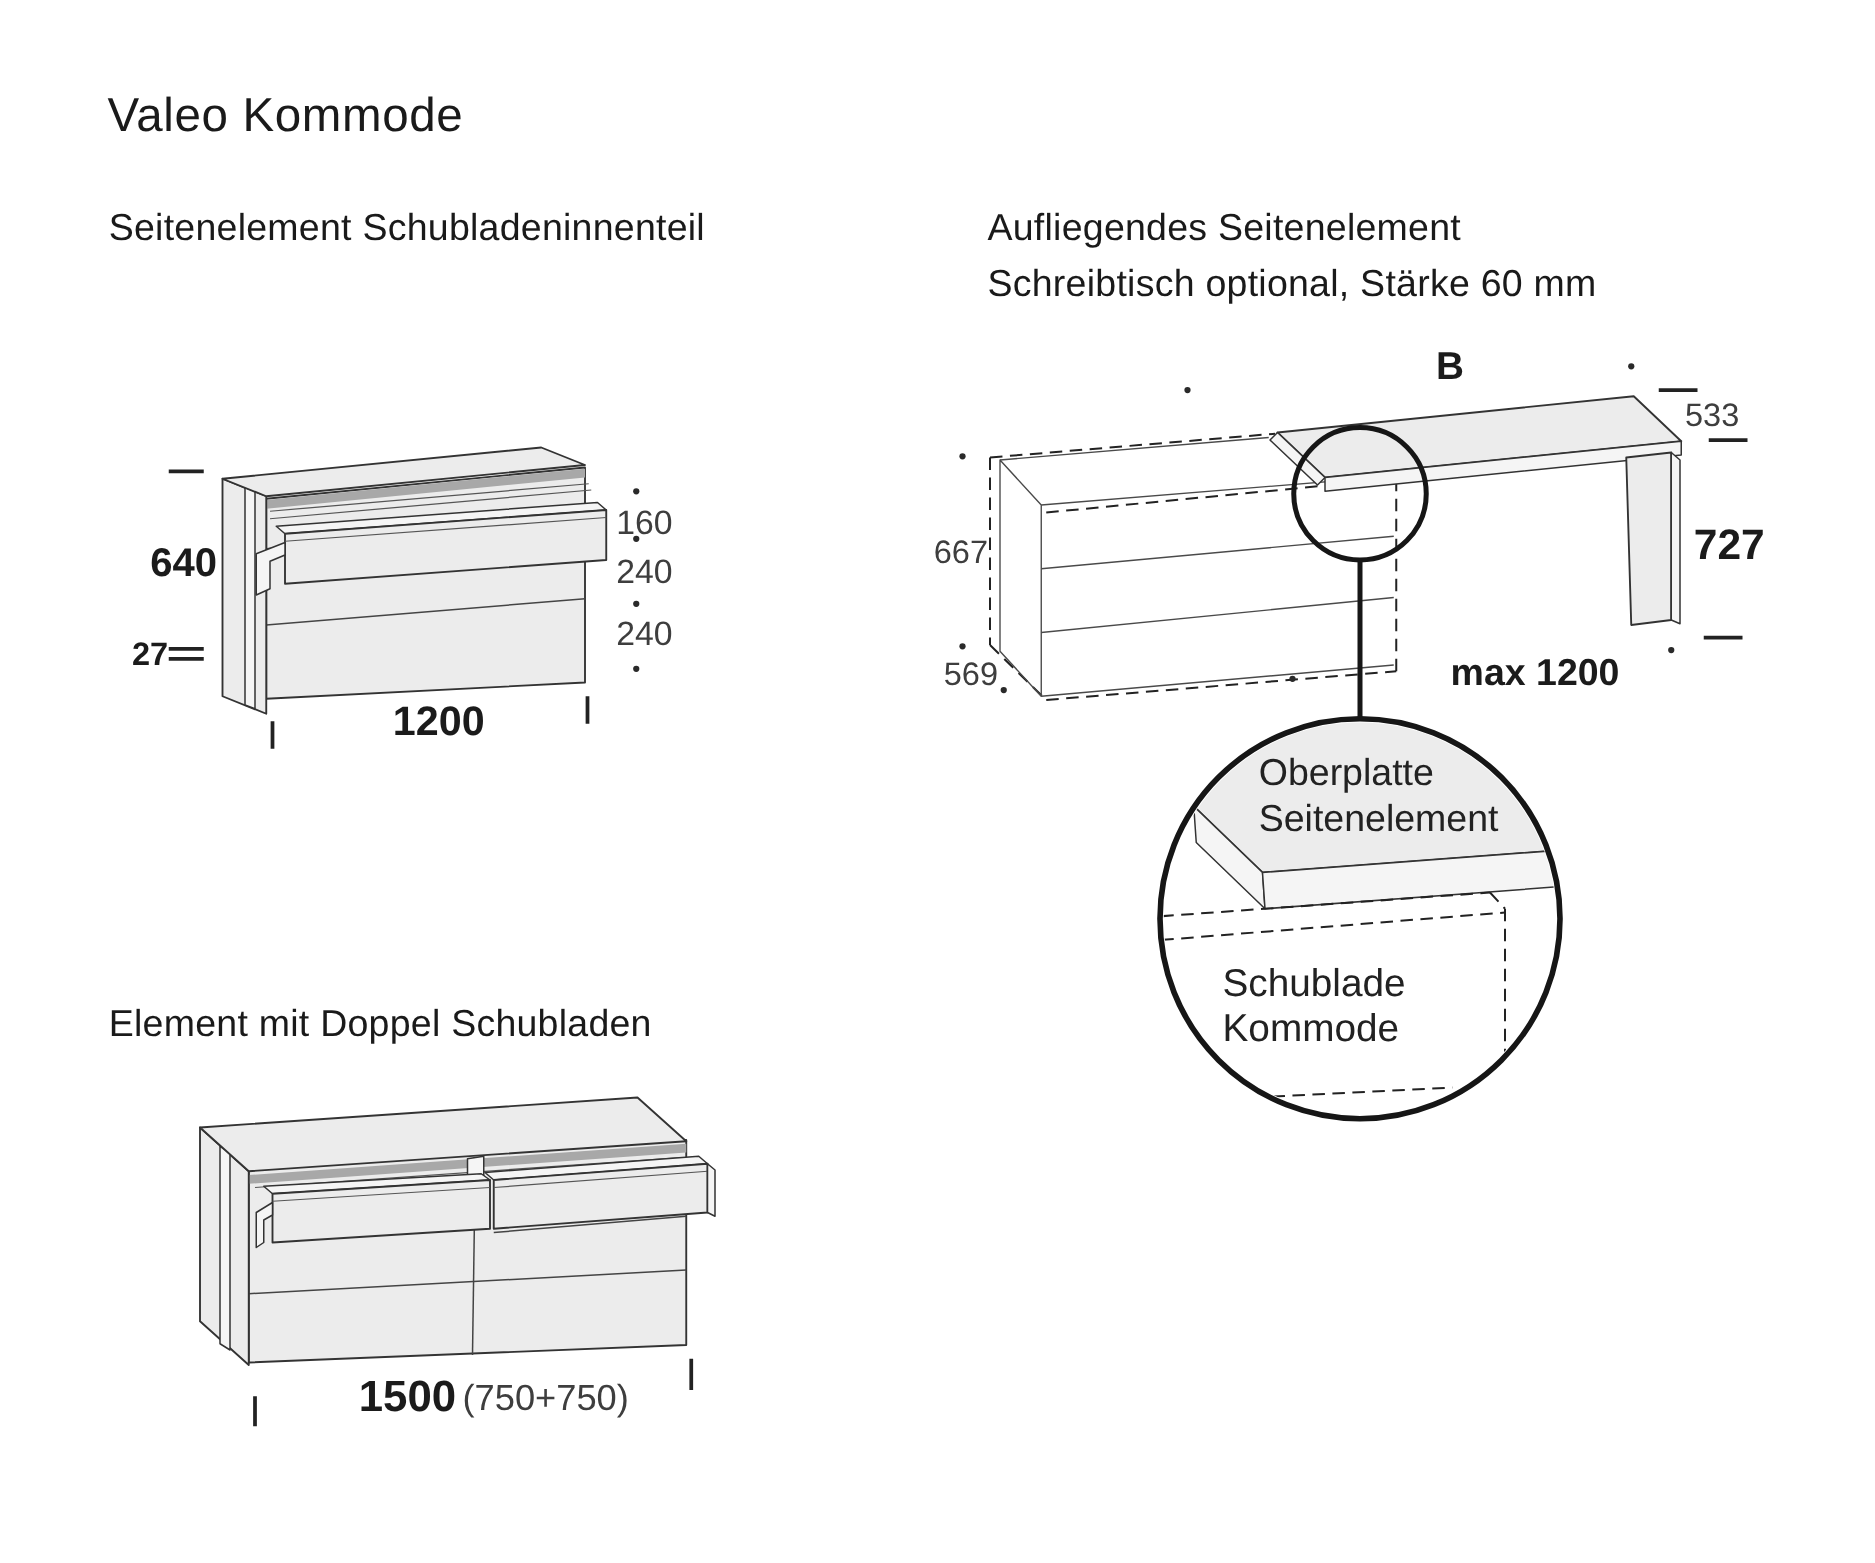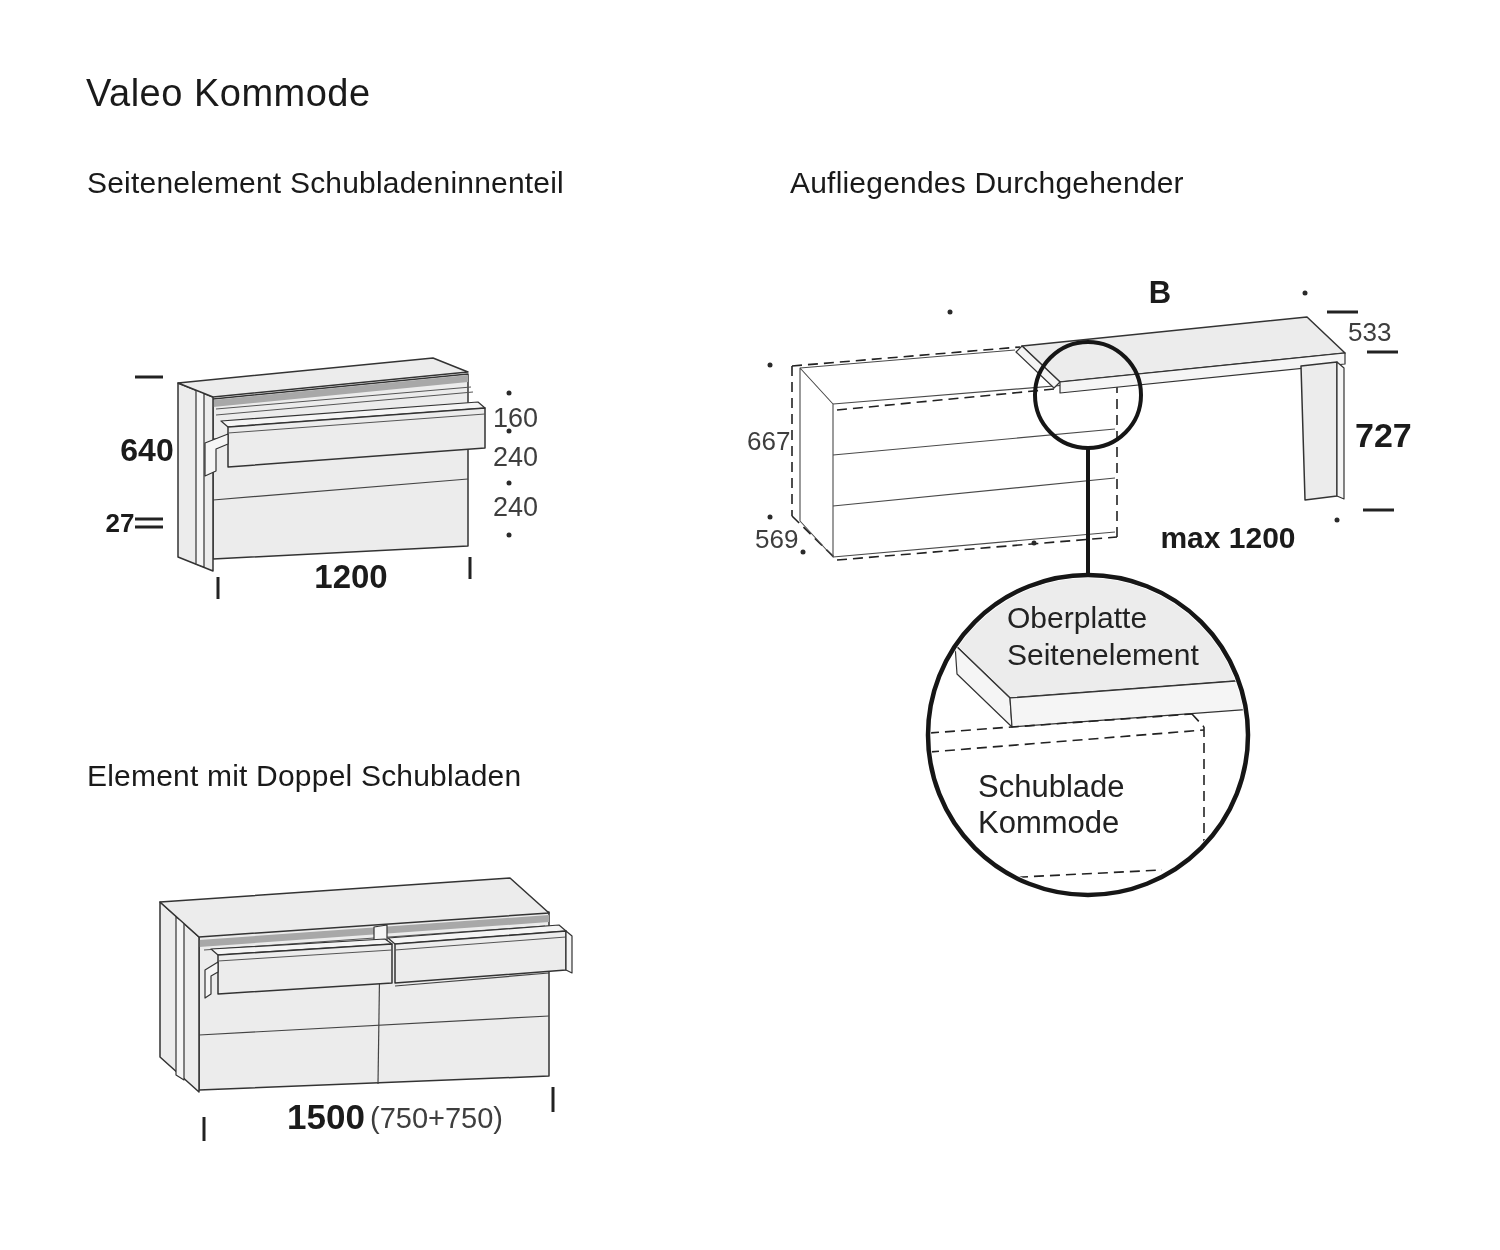--- a/index.html
+++ b/index.html
@@ -2,21 +2,21 @@
 <html><head>
 <meta charset="utf-8">
 <style>
   html,body{margin:0;padding:0;background:#fff;}
   .canvas{position:relative;width:1500px;height:1250px;background:#ffffff;overflow:hidden;
           font-family:"Liberation Sans",sans-serif;color:#1a1a1a;}
   .page-title{position:absolute;left:86px;top:72px;font-size:38px;font-weight:400;letter-spacing:.5px;text-align:right;}
   .subhead{position:absolute;font-size:30px;font-weight:400;line-height:45px;letter-spacing:.2px;}
   .subhead-left{left:87px;top:160px;}
   .subhead-right{left:790px;top:160px;}
-  .subhead-bottom{left:87px;top:753px;}
+  .subhead-bottom{left:87px;top:797px;}
   svg{position:absolute;overflow:visible;}
   #svg-dresser3{left:80px;top:350px;}
   #svg-desk{left:730px;top:270px;}
   #svg-dresser2{left:140px;top:860px;}
   svg text{font-family:"Liberation Sans",sans-serif;}
   .db{font-weight:700;fill:#1b1b1b;}
   .dr{fill:#3e3e3e;}
   .dt{fill:#222222;}
   .face{fill:#ececec;stroke:#333;stroke-width:1.5;stroke-linejoin:round;}
   .facelight{fill:#f5f5f5;stroke:#333;stroke-width:1.2;stroke-linejoin:round;}
@@ -34,21 +34,22 @@
 
 <div class="canvas">
 
   <div class="page-title">Valeo Kommode</div>
 
   <div class="subhead subhead-left">
     <div>Seitenelement Schubladeninnenteil</div>
   </div>
 
   <div class="subhead subhead-right">
-    <div>Aufliegendes Durchgehender</div>
+    <div>Aufliegendes Seitenelement</div>
+    <div>Schreibtisch optional, Stärke 60 mm</div>
   </div>
 
   <div class="subhead subhead-bottom">
     <div>Element mit Doppel Schubladen</div>
   </div>
 
   <svg id="svg-dresser3" width="470" height="265" viewBox="80 350 470 265">
     <g>
       <path class="face" d="M213,399 L468,374 L468,546 L213,559 Z"></path>
       <path class="slot" d="M213,400 L468,375 L468,382 L213,407 Z"></path>

